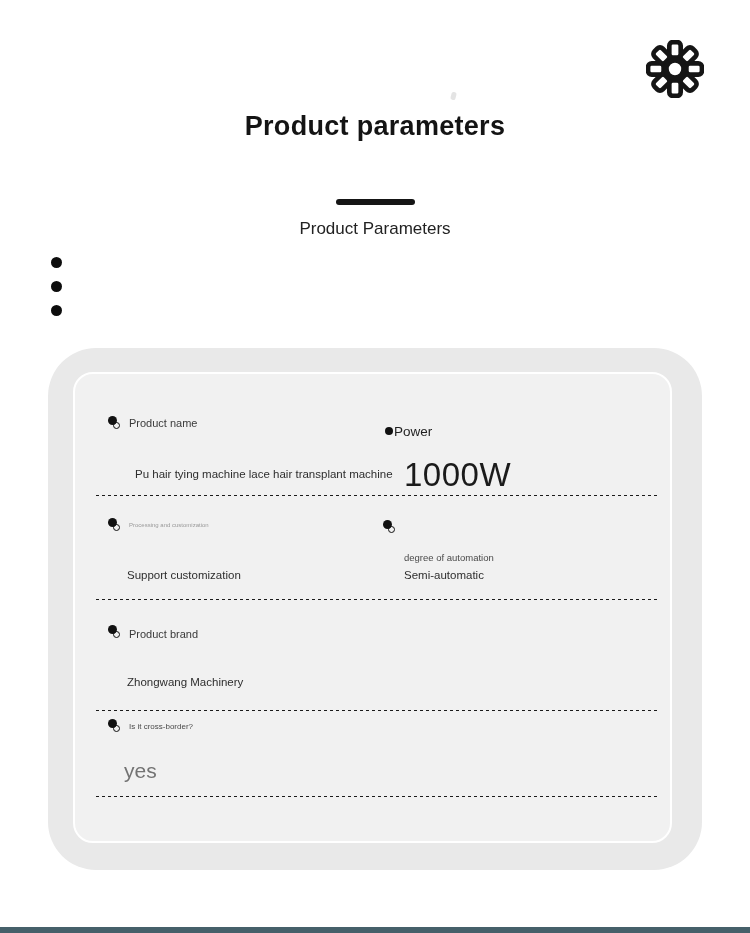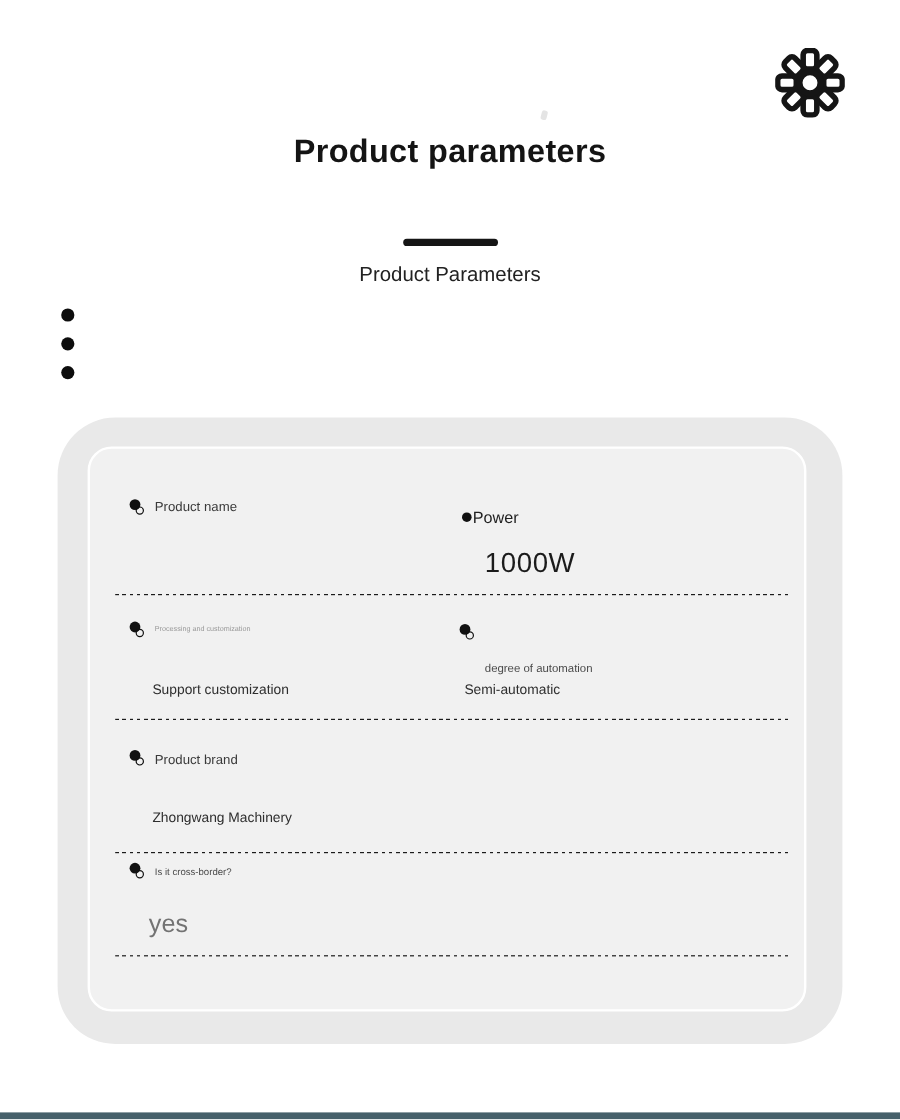--- a/index.html
+++ b/index.html
@@ -30,21 +30,21 @@
   
   .b-dot{display:inline-block;width:8px;height:8px;border-radius:50%;background:#111;margin-right:1px;vertical-align:middle;position:relative;top:-1px;}
   .lbl{position:absolute;white-space:nowrap;}
   .lbl-md{font-size:11px;color:#3a3a3a;}
   .lbl-power{font-size:13.5px;color:#1f1f1f;}
   .lbl-tiny{font-size:6px;color:#999;}
   .lbl-sm{font-size:9.5px;color:#4a4a4a;}
   .lbl-xs{font-size:8px;color:#4a4a4a;}
   .val{position:absolute;white-space:nowrap;}
   .val-sm{font-size:11.5px;color:#2e2e2e;}
-  .val-power{font-size:23px;color:#1b1b1b;letter-spacing:.5px;}
+  .val-power{font-size:33px;color:#1b1b1b;letter-spacing:.5px;}
   .val-yes{font-size:21px;color:#737373;}
   .dash{position:absolute;left:21px;width:563px;height:1px;
     background:repeating-linear-gradient(90deg,#1b1b1b 0 3px,transparent 3px 6px);}
   
   .bottom-bar{position:absolute;left:0;bottom:0;width:750px;height:6px;background:#46606a;}
 </style>
 </head>
 <body>
 
 <div class="page">
@@ -98,35 +98,36 @@
 
   <div class="card">
     <div class="panel">
 
       <span class="p-ico" style="left:33px;top:42px;">
           <i class="d"></i>
           <i class="r"></i>
         </span>
       <span class="lbl lbl-md" style="left:54px;top:43px;">Product name</span>
       <span class="lbl lbl-power" style="left:310px;top:50px;"><span class="b-dot"></span><span>Power</span></span>
+      <span class="val val-sm" style="left:60px;top:94px;">Pu hair tying machine lace hair transplant machine</span>
       <span class="val val-power" style="left:329px;top:82px;">1000W</span>
       <div class="dash" style="top:121px;"></div>
 
       <span class="p-ico" style="left:33px;top:144px;">
           <i class="d"></i>
           <i class="r"></i>
         </span>
       <span class="lbl lbl-tiny" style="left:54px;top:148px;">Processing and customization</span>
       <span class="p-ico" style="left:308px;top:146px;">
           <i class="d"></i>
           <i class="r"></i>
         </span>
       <span class="lbl lbl-sm" style="left:329px;top:148px;margin-top:30px;">degree of automation</span>
       <span class="val val-sm" style="left:52px;top:195px;">Support customization</span>
-      <span class="val val-sm" style="left:312px;top:195px;">Semi-automatic</span>
+      <span class="val val-sm" style="left:329px;top:195px;">Semi-automatic</span>
       <div class="dash" style="top:225px;"></div>
 
       <span class="p-ico" style="left:33px;top:251px;">
           <i class="d"></i>
           <i class="r"></i>
         </span>
       <span class="lbl lbl-md" style="left:54px;top:254px;">Product brand</span>
       <span class="val val-sm" style="left:52px;top:302px;">Zhongwang Machinery</span>
       <div class="dash" style="top:336px;"></div>
 

